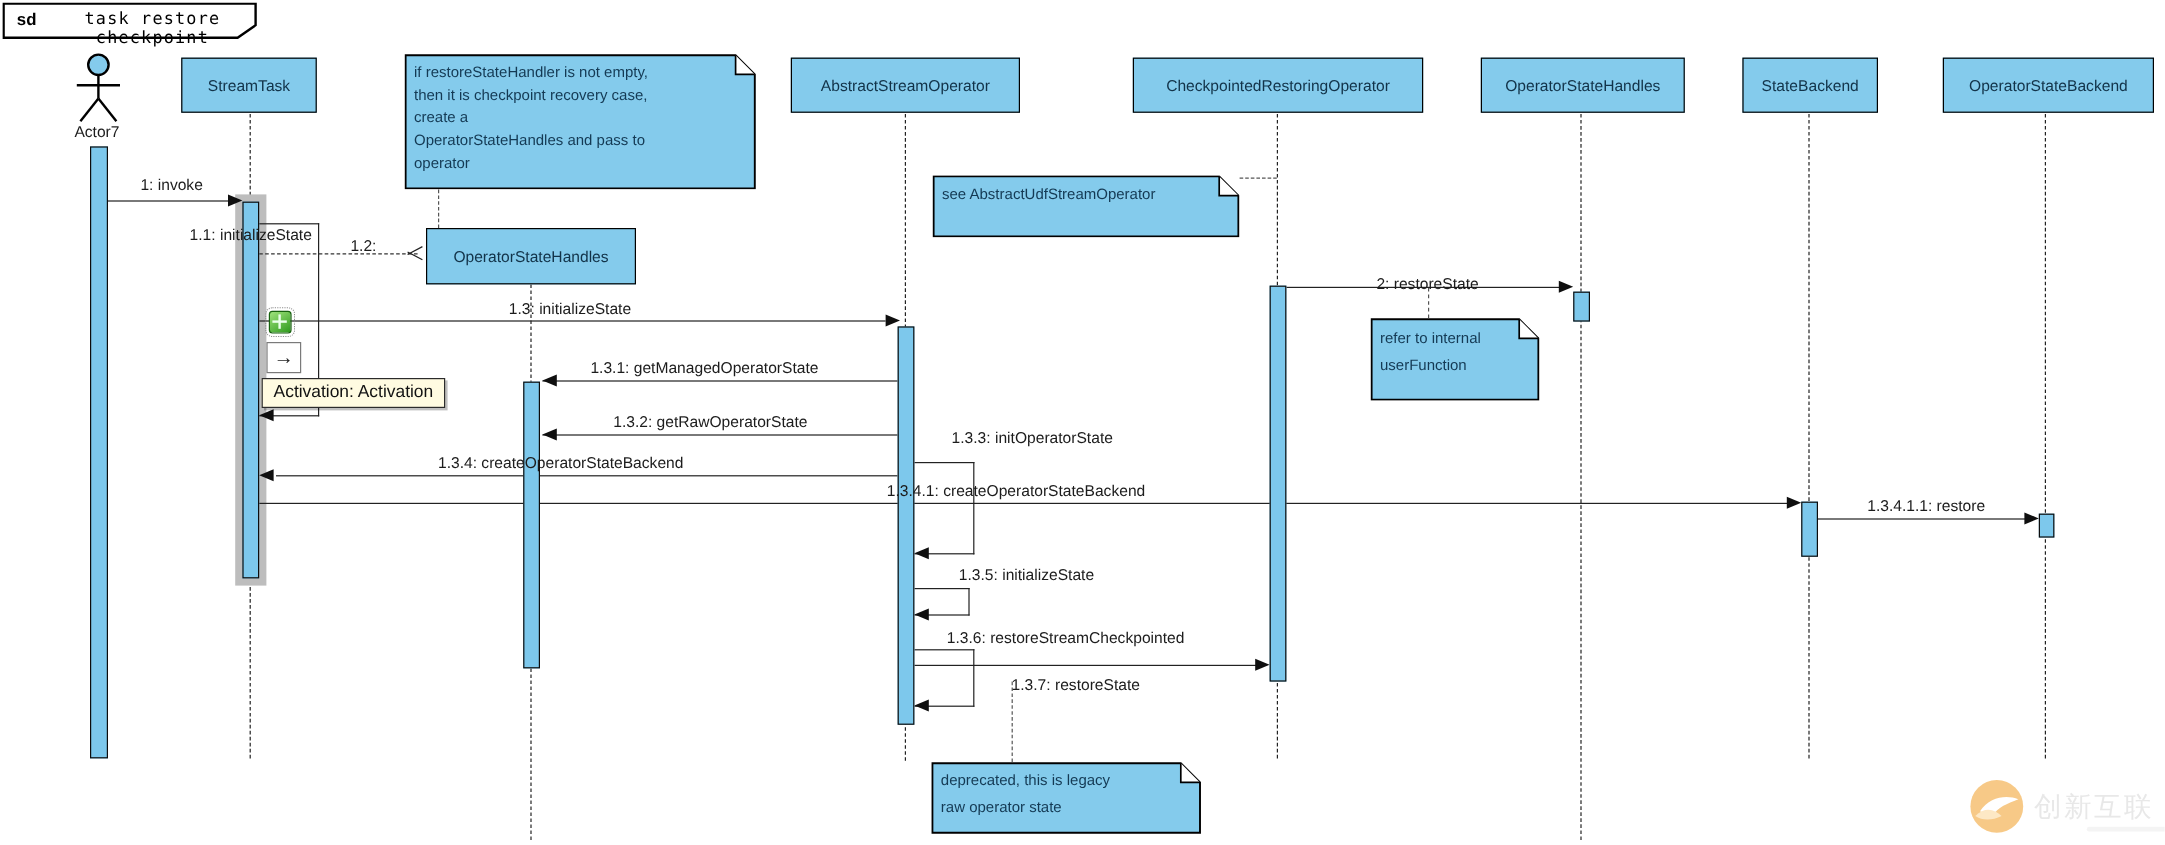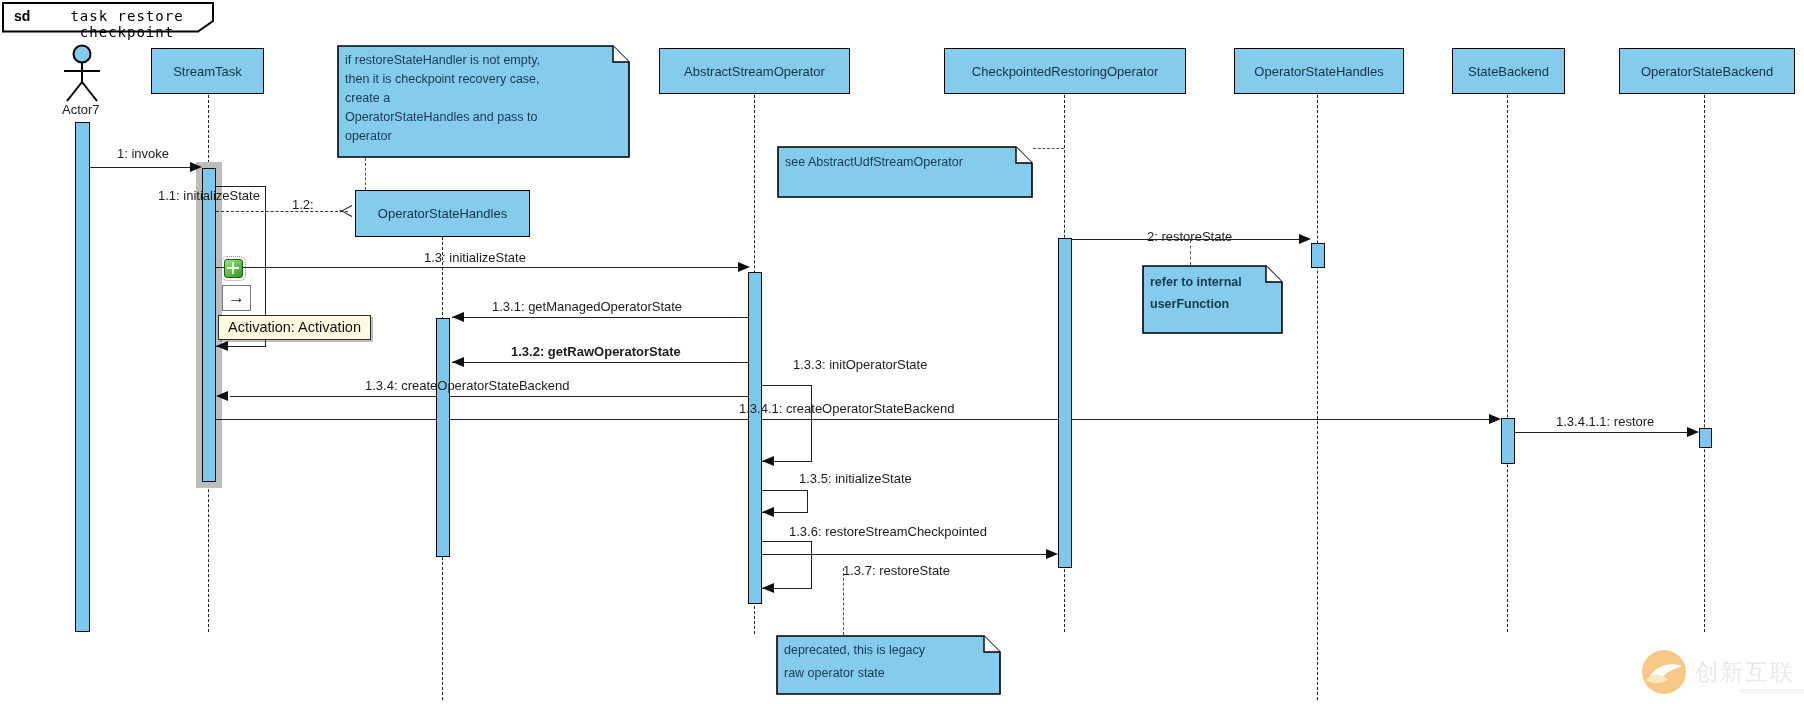--- a/index.html
+++ b/index.html
@@ -117,21 +117,21 @@
   <div class="abs msg" style="left:216px;top:267px;width:522px;"></div>
   <div class="abs arrR" style="left:738px;top:262px;"></div>
   <div class="abs lbl" style="left:424px;top:250px;">1.3: initializeState</div>
 
   <div class="abs msg" style="left:452px;top:317px;width:296px;"></div>
   <div class="abs arrL" style="left:452px;top:312px;"></div>
   <div class="abs lbl" style="left:492px;top:299px;">1.3.1: getManagedOperatorState</div>
 
   <div class="abs msg" style="left:452px;top:362px;width:296px;"></div>
   <div class="abs arrL" style="left:452px;top:357px;"></div>
-  <div class="abs lbl" style="left:511px;top:344px;font-weight:bold;">1.3.2: getRawOperatorState</div>
+  <div class="abs lbl" style="left:511px;top:344px;">1.3.2: getRawOperatorState</div>
 
   <div class="abs loop" style="left:762px;top:385px;width:50px;height:77px;"></div>
   <div class="abs arrL" style="left:762px;top:456px;"></div>
   <div class="abs lbl" style="left:793px;top:357px;">1.3.3: initOperatorState</div>
 
   <div class="abs msg" style="left:230px;top:396px;width:518px;"></div>
   <div class="abs arrL" style="left:216px;top:391px;"></div>
   <div class="abs lbl" style="left:365px;top:378px;">1.3.4: createOperatorStateBackend</div>
 
   <div class="abs msg" style="left:216px;top:419px;width:1275px;"></div>
@@ -173,21 +173,21 @@
 
   <div class="abs note" style="left:777px;top:146px;">
     <svg width="256" height="52">
       <path d="M1,1 H239 L255,17 V51 H1 Z" fill="#84cbec" stroke="#000" stroke-width="1.6"></path>
       <path d="M239,1 L239,17 L255,17" fill="#ffffff" stroke="#000" stroke-width="1.4"></path>
     </svg>
     <div class="notetxt" style="left:8px;top:9px;">see  AbstractUdfStreamOperator</div>
   </div>
   <div class="abs hdash" style="left:1033px;top:148px;width:31px;"></div>
 
-  <div class="abs note" style="left:1142px;top:265px;font-weight:bold;">
+  <div class="abs note" style="left:1142px;top:265px;">
     <svg width="141" height="69">
       <path d="M1,1 H124 L140,17 V68 H1 Z" fill="#84cbec" stroke="#000" stroke-width="1.6"></path>
       <path d="M124,1 L124,17 L140,17" fill="#ffffff" stroke="#000" stroke-width="1.4"></path>
     </svg>
     <div class="notetxt" style="left:8px;top:10px;">refer to internal</div>
     <div class="notetxt" style="left:8px;top:32px;">userFunction</div>
   </div>
   <div class="abs vdash" style="left:1190px;top:240px;height:25px;"></div>
 
   <div class="abs note" style="left:776px;top:635px;">

